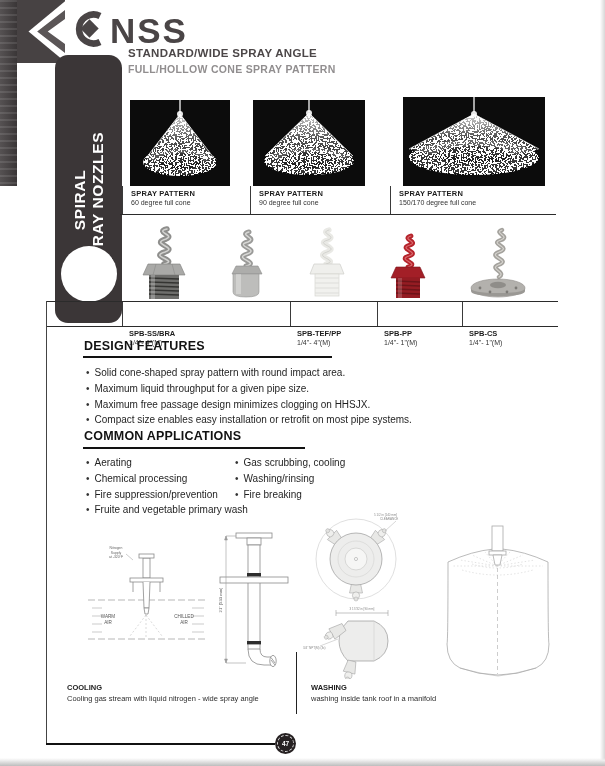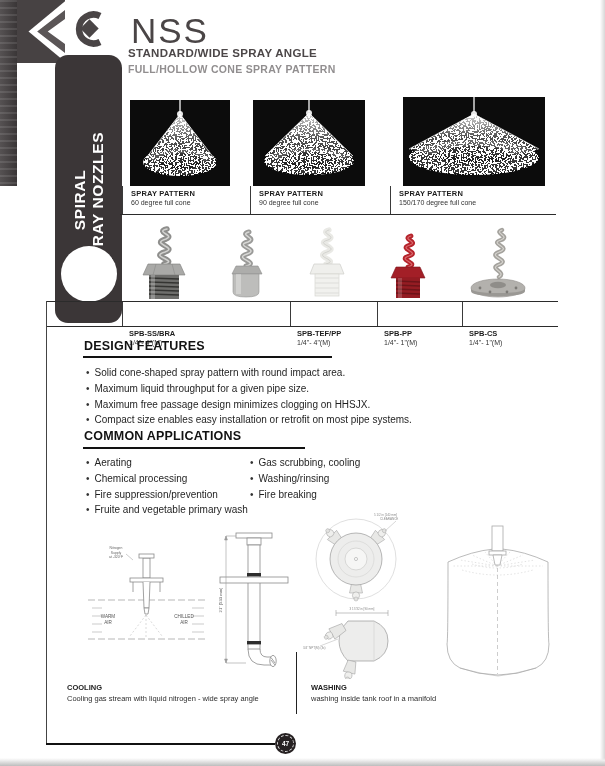--- a/index.html
+++ b/index.html
@@ -16,21 +16,21 @@
   .chev .w{position:absolute;inset:0;background:#fff;
            clip-path:polygon(24% 50%,100% 2%,100% 98%);}
   .chev .g{position:absolute;inset:0;background:#5b5657;
            clip-path:polygon(100% 16%,42% 50%,100% 84%,100% 70%,64% 50%,100% 30%);}
 
   
   .logo{left:70px;top:8px;height:44px;display:flex;align-items:center;}
   .logo-mark{position:relative;width:40px;height:42px;}
   .logo-mark .diam{position:absolute;left:13px;top:13px;width:13px;height:13px;
         background:#4a4546;transform:rotate(45deg);}
-  .logo-text{font-size:35px;font-weight:normal;color:#4a4546;letter-spacing:2px;line-height:1;margin-left:21px;}
+  .logo-text{font-size:35px;font-weight:bold;color:#4a4546;letter-spacing:2px;line-height:1;}
 
   
   .sidebar{left:55px;top:55px;width:67px;height:268px;background:#3b3637;border-radius:13px;}
   .sidebar-text{position:absolute;left:50%;top:145px;transform:translate(-50%,-50%) rotate(-90deg);
         white-space:nowrap;text-align:center;color:#fff;font-weight:bold;font-size:15.5px;
         line-height:1.18;letter-spacing:.6px;}
   .speckle{position:absolute;left:50%;bottom:18px;transform:translateX(-50%);width:62px;height:62px;}
 
   
   .hdr-title{left:128px;top:47px;font-size:11.5px;font-weight:bold;color:#4c4748;letter-spacing:.3px;}
@@ -58,21 +58,21 @@
   .pr-name{font-size:7.5px;font-weight:bold;color:#1d1d1d;margin-top:24px;}
   .pr-size{font-size:7px;color:#333;margin-top:1px;}
 
   
   .sec-h{font-size:12.5px;font-weight:bold;color:#121212;letter-spacing:.2px;}
   .df-h{left:84px;top:339px;} .df-u{left:83px;top:356px;width:249px;height:2.4px;background:#121212;}
   .ca-h{left:84px;top:429px;} .ca-u{left:83px;top:447px;width:222px;height:2.4px;background:#121212;}
   .blist{display:flex;flex-direction:column;}
   .df-list{left:86px;top:365px;}
   .ca-col1{left:86px;top:455px;}
-  .ca-col2{left:250px;top:455px;}
+  .ca-col2{left:235px;top:455px;}
   .li{font-size:10px;color:#1f1f1f;line-height:15.8px;white-space:nowrap;}
   .li::before{content:"•";margin-right:5px;color:#333;}
 
   
   .diag{overflow:visible;}
   .cap-divider{left:296px;top:652px;width:1px;height:62px;background:#222;}
   .cap-t{font-size:7.5px;font-weight:bold;color:#1d1d1d;}
   .cap-x{font-size:7.5px;color:#2e2e2e;}
   .cool-t{left:67px;top:683px;} .cool-x{left:67px;top:694px;}
   .wash-t{left:311px;top:683px;} .wash-x{left:311px;top:694px;}

